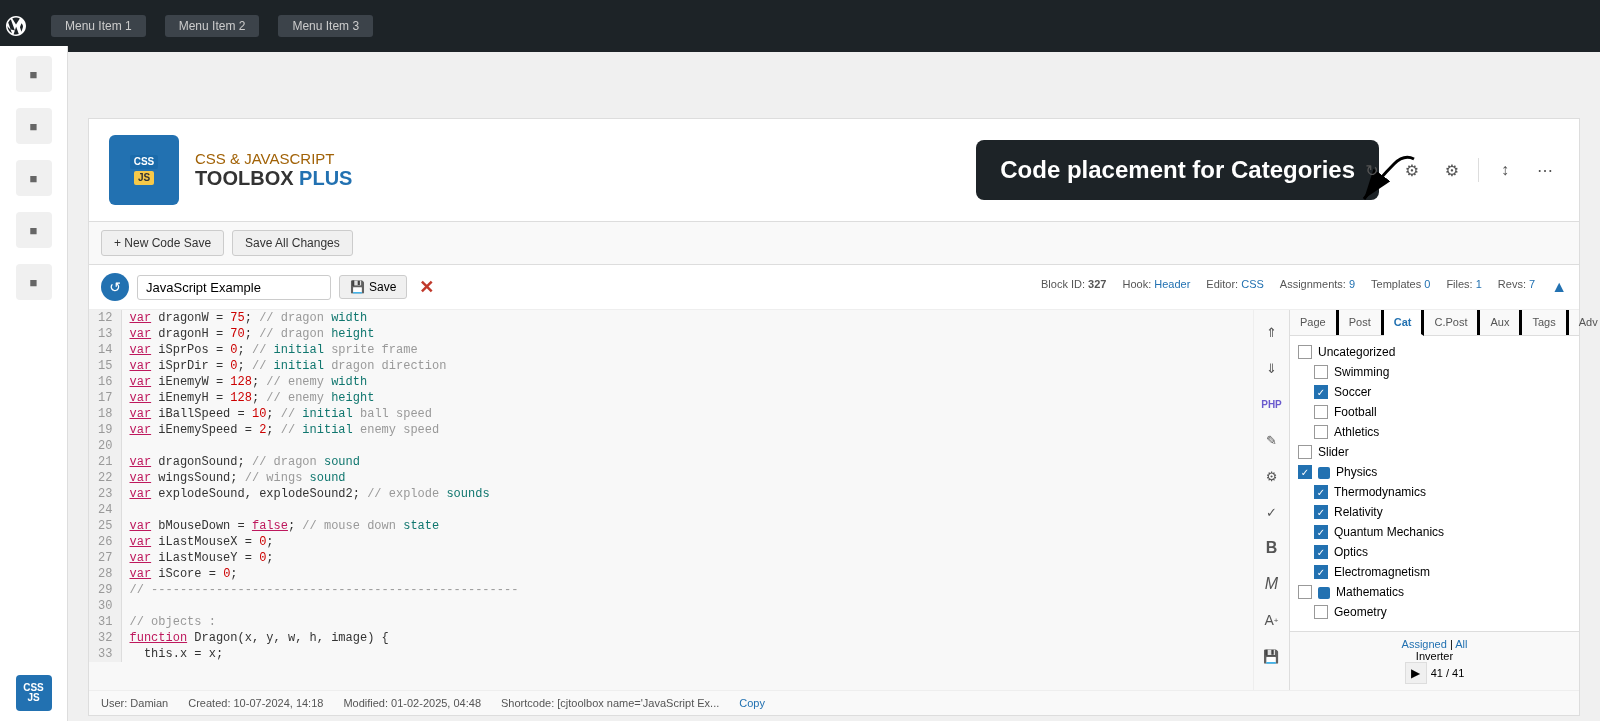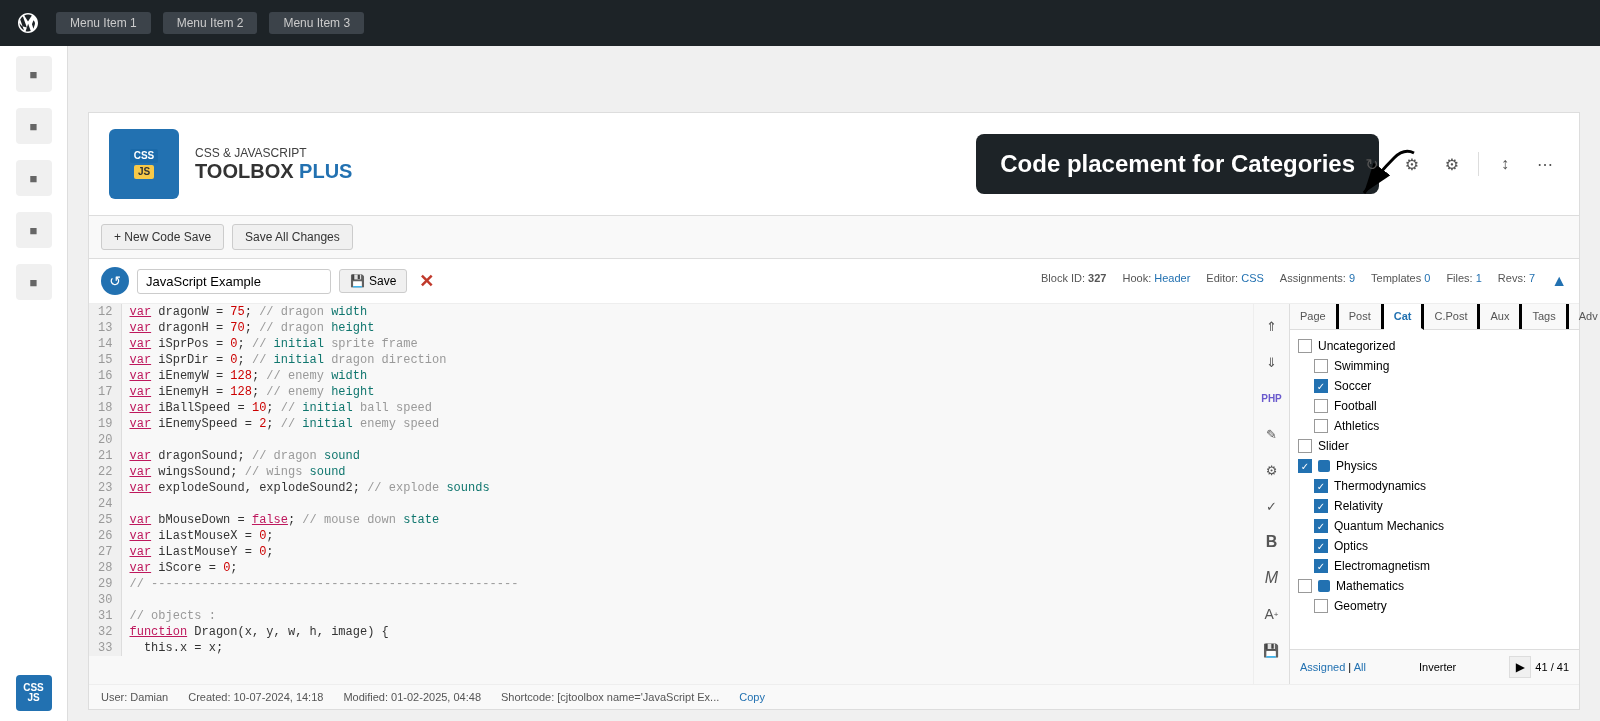--- a/index.html
+++ b/index.html
@@ -1,25 +1,25 @@
 <!DOCTYPE html>
 <html><head>
   <meta charset="utf-8">
   <style>
     * { box-sizing: border-box; margin: 0; padding: 0; }
     body { font-family: Arial, sans-serif; background: #f0f0f0; font-size: 13px; }
 
     
     .wp-admin-bar {
       background: #1d2327;
-      height: 46px;
-      display: flex;
-      align-items: center;
-      padding: 0 12px;
-      gap: 12px;
+      height: 52px;
+      display: flex;
+      align-items: center;
+      padding: 0 0;
+      gap: 19px;
     }
     .wp-logo {
       width: 32px; height: 32px;
       background: #1d2327;
       display: flex; align-items: center; justify-content: center;
     }
     .wp-logo svg { fill: white; width: 24px; height: 24px; }
     .wp-menu-item {
       background: #3c434a;
       border-radius: 3px;
@@ -289,21 +289,21 @@
       border-bottom: 2px solid white;
       margin-bottom: -1px;
     }
     .cat-list {
       flex: 1;
       overflow-y: auto;
       padding: 6px 8px;
     }
     .cat-item {
       display: flex;
-      align-items: center;
+      align-items: flex-end;
       gap: 6px;
       padding: 3px 0;
       font-size: 12px;
     }
     .cat-item.indent1 { padding-left: 16px; }
     .cat-checkbox {
       width: 14px; height: 14px;
       border: 1px solid #999;
       display: inline-flex; align-items: center; justify-content: center;
       cursor: pointer;
@@ -322,20 +322,21 @@
       flex-shrink: 0;
     }
     .cat-footer {
       border-top: 1px solid #ddd;
       padding: 6px 10px;
       display: flex;
       align-items: center;
       justify-content: space-between;
       font-size: 11px;
       background: #f9f9f9;
+      flex-direction: column;
     }
     .cat-footer a { color: #2271b1; text-decoration: none; }
 
     
     .status-bar {
       background: #f9f9f9;
       border-top: 1px solid #eee;
       padding: 6px 12px;
       font-size: 11px;
       color: #555;
@@ -393,21 +394,21 @@
 <div class="main-content">
 
   <div class="plugin-header">
     <div class="plugin-logo">
       <div class="plugin-logo-inner">
         <span style="background:#1a6aaa;padding:1px 4px;border-radius:2px;font-size:10px;">CSS</span>
         <span style="background:#f7c948;color:#333;padding:1px 4px;border-radius:2px;font-size:10px;margin-top:2px;">JS</span>
       </div>
     </div>
     <div>
-      <div style="font-size:12px;color:#404040;">CSS &amp; JAVASCRIPT</div>
+      <div style="font-size:15px;color:#a16207;">CSS &amp; JAVASCRIPT</div>
       <div style="font-size:20px;font-weight:900;color:#333;">
         TOOLBOX <span style="color:#2271b1;">PLUS</span>
       </div>
     </div>
 
     <div class="tooltip-popup">Code placement for Categories</div>
 
     <svg class="tooltip-arrow" viewBox="0 0 80 60" style="position:absolute;right:155px;top:30px;width:80px;height:60px;">
       <path d="M 70 10 Q 60 5 50 15 Q 35 30 20 50" stroke="black" stroke-width="3" fill="none" marker-end="url(#arrowhead)"></path>
       <defs>

